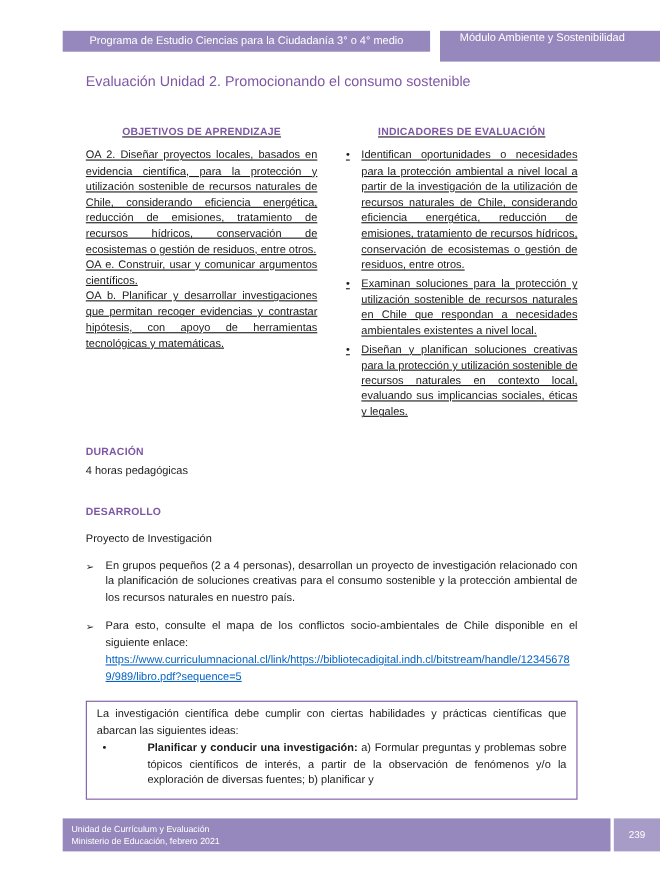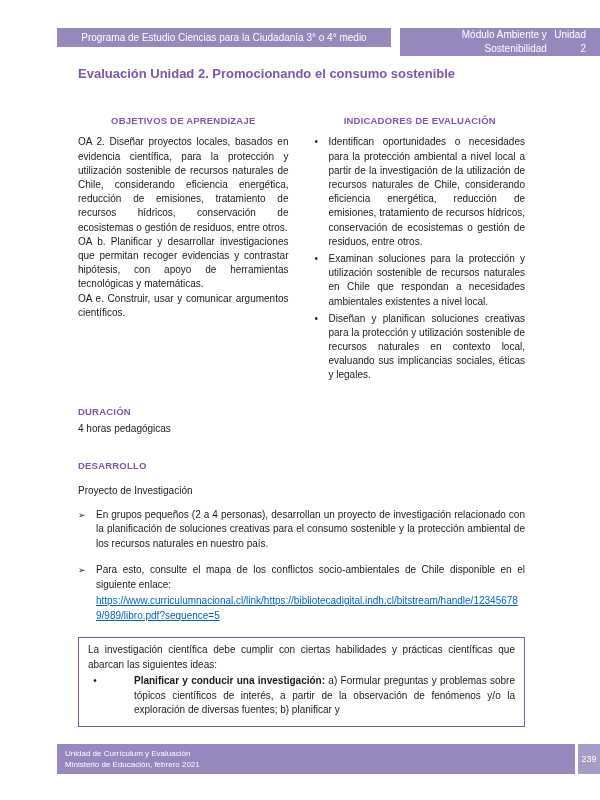--- a/index.html
+++ b/index.html
@@ -44,33 +44,34 @@
   
   .content {
     position: absolute;
     left: 78px;
     width: 447px;
     top: 66px;
   }
   .title {
     margin: 0;
     font-size: 13px;
-    font-weight: bold;
+    font-weight: normal;
     color: var(--heading, #7e57a5);
   }
   .columns {
     display: flex;
     gap: 26px;
     margin-top: 33px;
   }
   .col {
     flex: 1;
     font-size: 10px;
     line-height: 1.42;
     text-align: justify;
+    text-decoration: underline;
   }
   .col-heading {
     margin: 0 0 8px 0;
     font-size: 9.5px;
     font-weight: bold;
     color: var(--heading, #7e57a5);
     text-align: center;
     letter-spacing: 0.2px;
   }
   .col p { margin: 0; }
@@ -137,53 +138,52 @@
     background: var(--bar, #9688bd);
     color: #ffffff;
     font-size: 8px;
     line-height: 1.4;
     display: flex;
     flex-direction: column;
     justify-content: center;
     padding-left: 8px;
   }
   .footer-page {
-    width: 22px;
+    width: 42px;
     margin-left: 3px;
     background: var(--bar_light, #a79bc8);
     color: #ffffff;
     font-size: 9px;
     display: flex;
     align-items: center;
     justify-content: center;
   }
 </style>
 </head>
 <body>
 
 <div class="page">
 
   <div class="bar bar-left">
     <span>Programa de Estudio Ciencias para la Ciudadanía 3° o 4° medio</span>
   </div>
   <div class="bar bar-right">
     <span>Módulo Ambiente y Sostenibilidad</span>
-    <span>Unidad 2</span>
   </div>
 
   <div class="content">
 
     <h1 class="title">Evaluación Unidad 2. Promocionando el consumo sostenible</h1>
 
     <div class="columns">
       <div class="col">
         <h2 class="col-heading">OBJETIVOS DE APRENDIZAJE</h2>
         <p>OA 2. Diseñar proyectos locales, basados en evidencia científica, para la protección y utilización sostenible de recursos naturales de Chile, considerando eficiencia energética, reducción de emisiones, tratamiento de recursos hídricos, conservación de ecosistemas o gestión de residuos, entre otros.</p>
+        <p>OA e. Construir, usar y comunicar argumentos científicos.</p>
         <p>OA b. Planificar y desarrollar investigaciones que permitan recoger evidencias y contrastar hipótesis, con apoyo de herramientas tecnológicas y matemáticas.</p>
-        <p>OA e. Construir, usar y comunicar argumentos científicos.</p>
       </div>
       <div class="col">
         <h2 class="col-heading">INDICADORES DE EVALUACIÓN</h2>
         <ul class="bullets">
           <li>
             <span class="marker">•</span>
             <span class="b-text">Identifican oportunidades o necesidades para la protección ambiental a nivel local a partir de la investigación de la utilización de recursos naturales de Chile, considerando eficiencia energética, reducción de emisiones, tratamiento de recursos hídricos, conservación de ecosistemas o gestión de residuos, entre otros.</span>
           </li>
           <li>
             <span class="marker">•</span>

